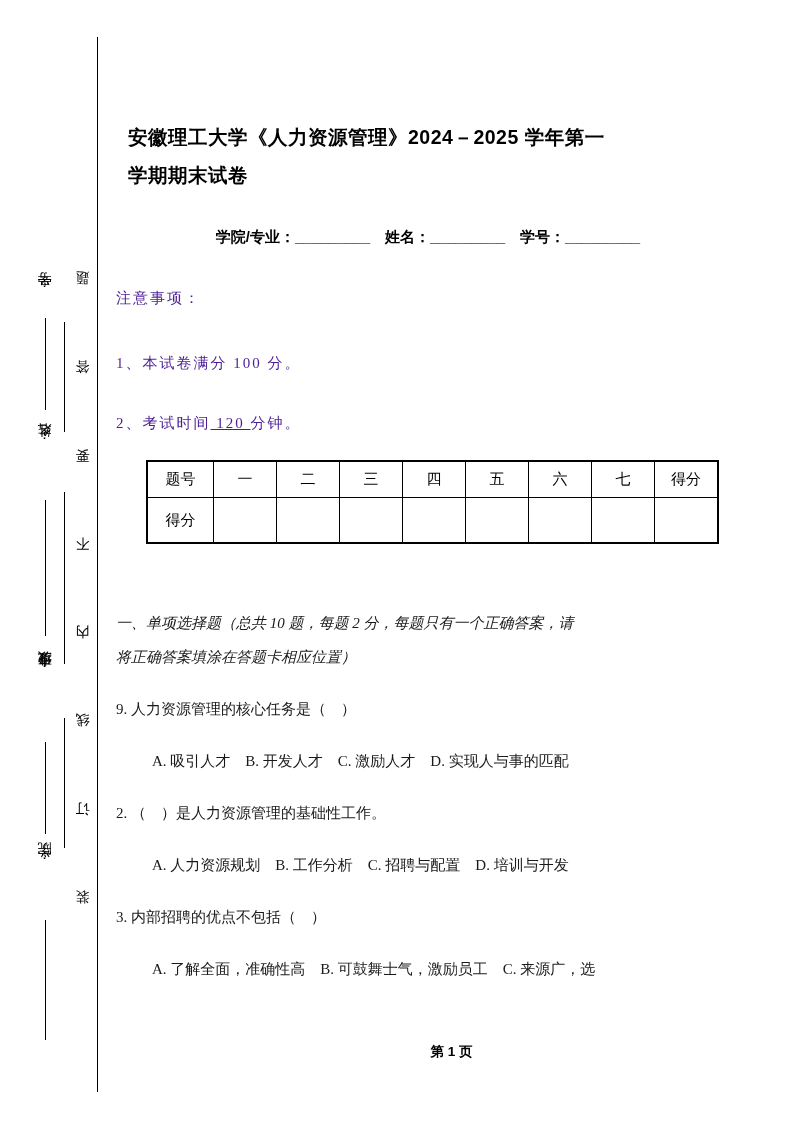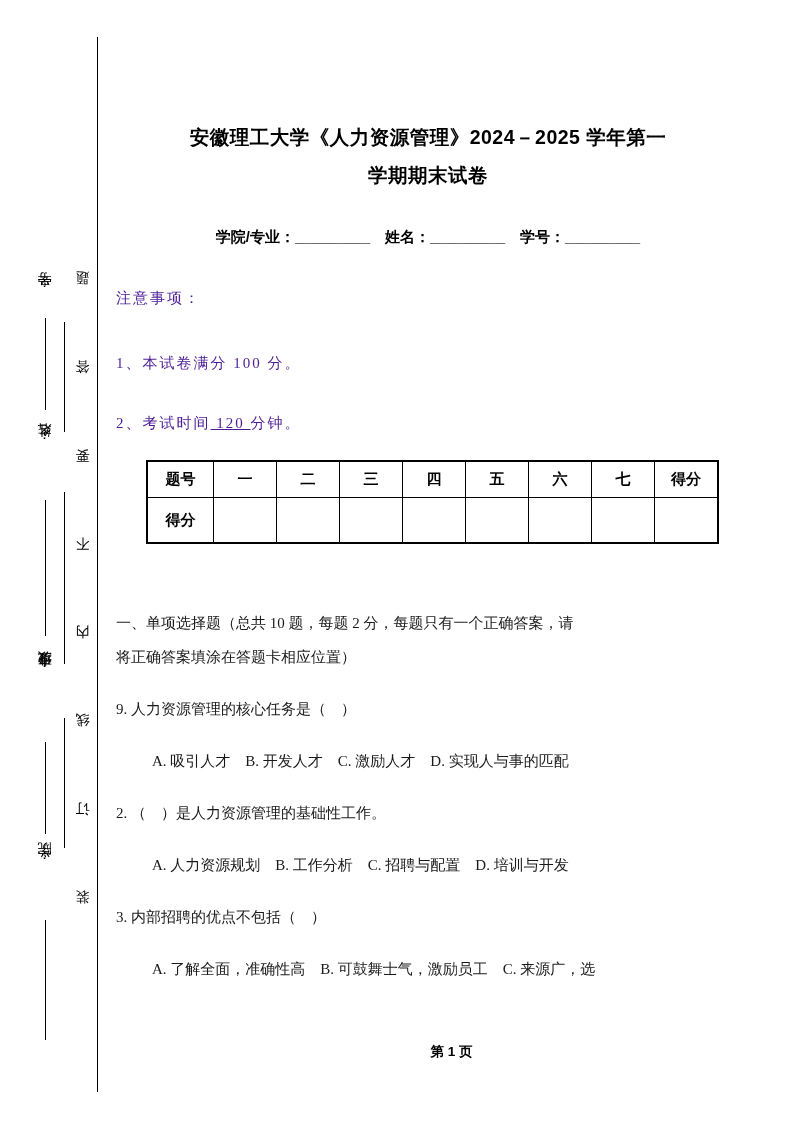--- a/index.html
+++ b/index.html
@@ -90,21 +90,20 @@
     top: 0;
     width: 683px;
     height: 1122px;
   }
 
   #title {
     position: absolute;
     left: 18px;
     top: 118px;
     width: 600px;
-    text-align: center;
     font-size: 19.5px;
     font-weight: bold;
     line-height: 38px;
     font-family: "Liberation Sans", "DejaVu Sans", sans-serif;
     letter-spacing: 0.5px;
   }
 
   #info-line {
     position: absolute;
     left: 18px;
@@ -137,41 +136,42 @@
     top: 460px;
     border-collapse: collapse;
     table-layout: fixed;
     border: 2px solid #000;
   }
   #score-table td {
     border: 1px solid #000;
     text-align: center;
     vertical-align: middle;
     font-size: 15px;
-    font-weight: bold;
+    font-weight: normal;
     font-family: "Liberation Sans", "DejaVu Sans", sans-serif;
     padding: 0;
   }
   #score-table .col-head { width: 65px; }
   #score-table .col-cell { width: 62px; }
   #score-table tr.row-head td { height: 35px; }
   #score-table tr.row-data td { height: 44px; }
 
   
   #questions {
     position: absolute;
     left: 6px;
     top: 606px;
     width: 608px;
     font-size: 15px;
     color: #1a1a1a;
   }
   .sec-heading {
     line-height: 34px;
     margin-bottom: 14px;
+    font-style: italic;
   }
   .q-stem {
     line-height: 34px;
     margin-top: 18px;
   }
   .q-opts {
     line-height: 34px;
     margin-top: 18px;
     white-space: nowrap;
     overflow: hidden;

